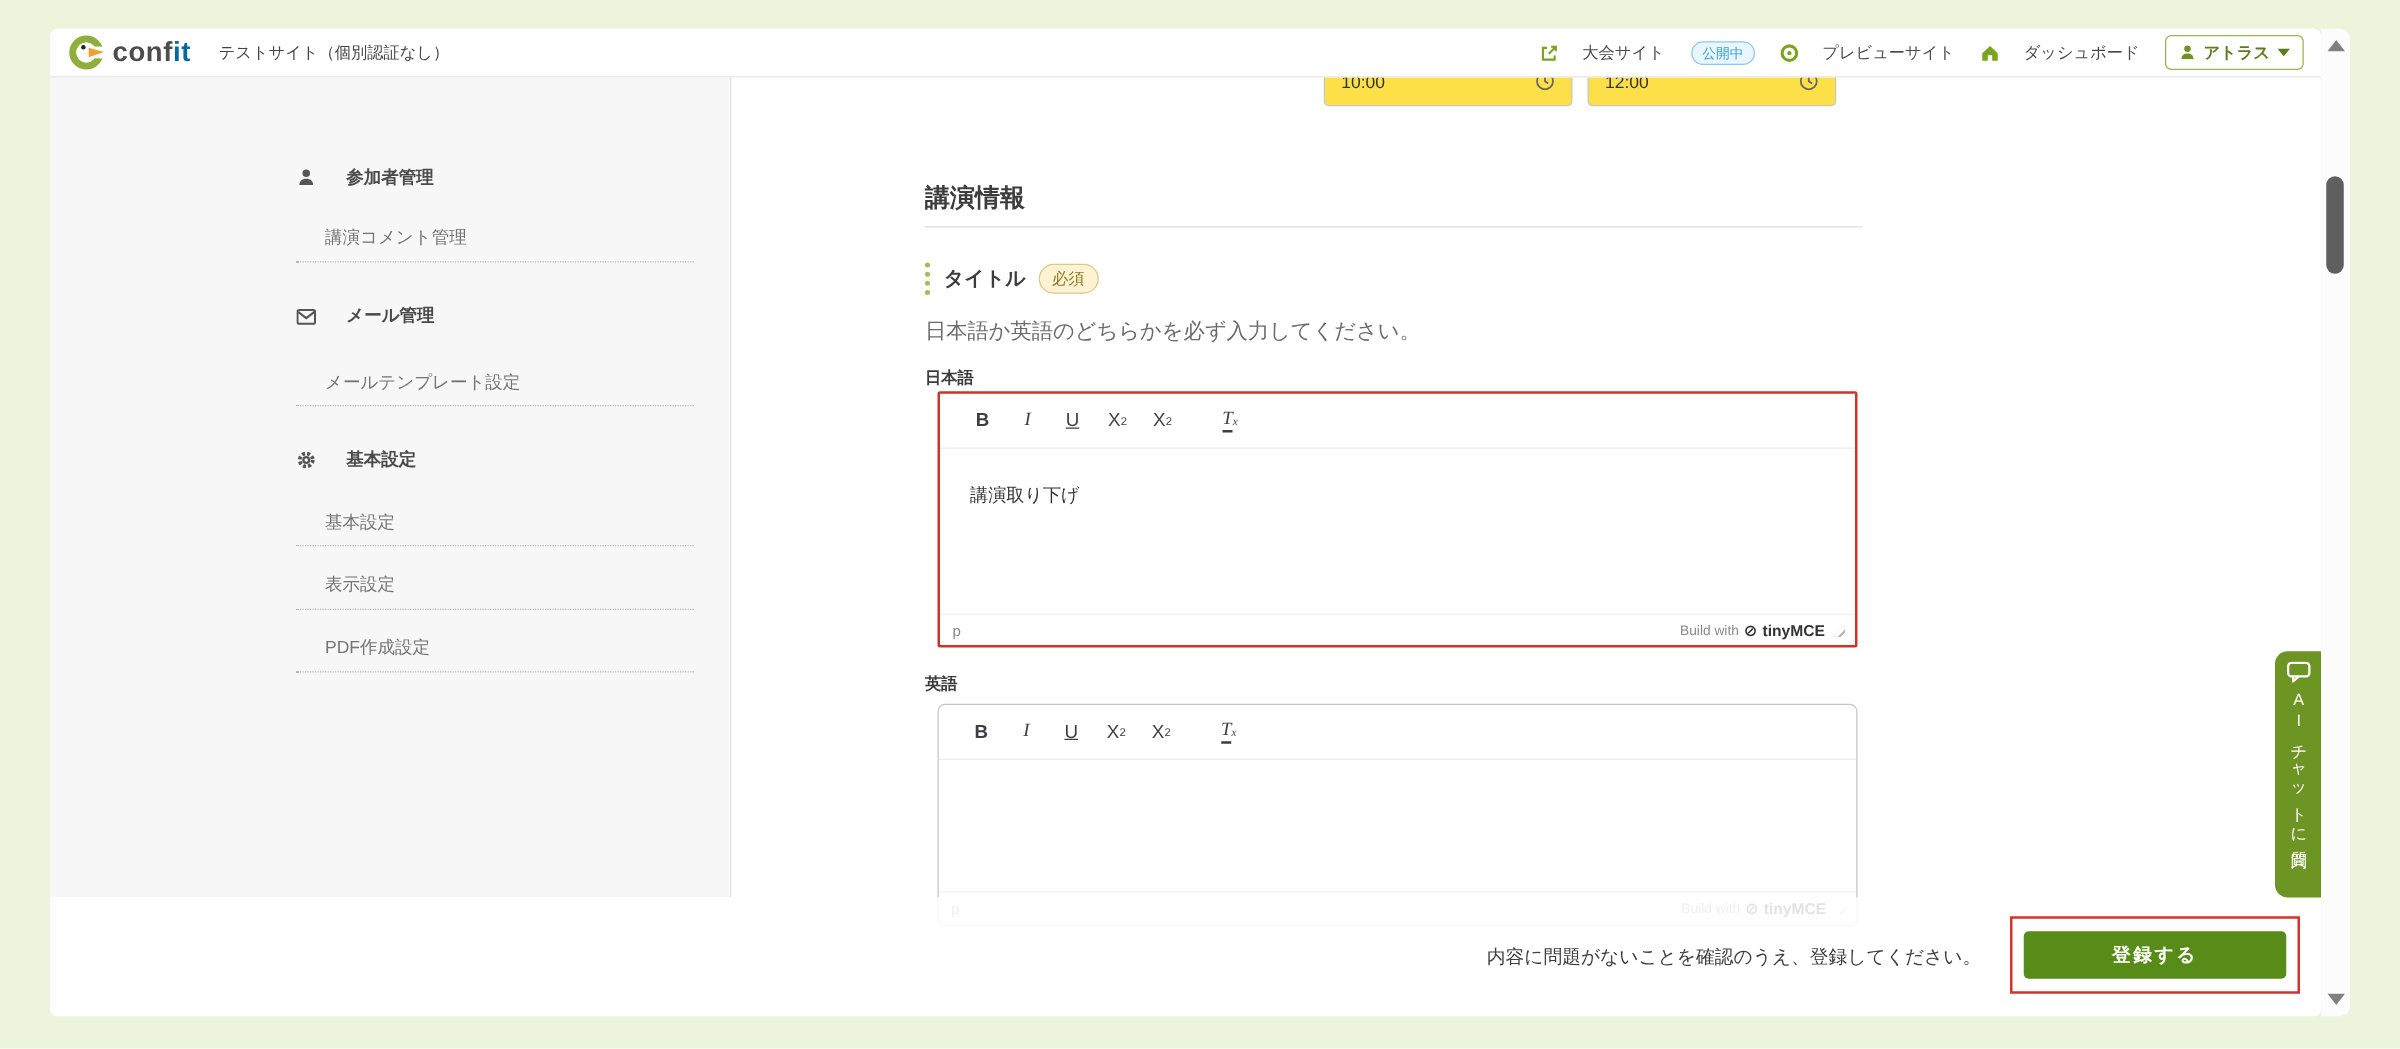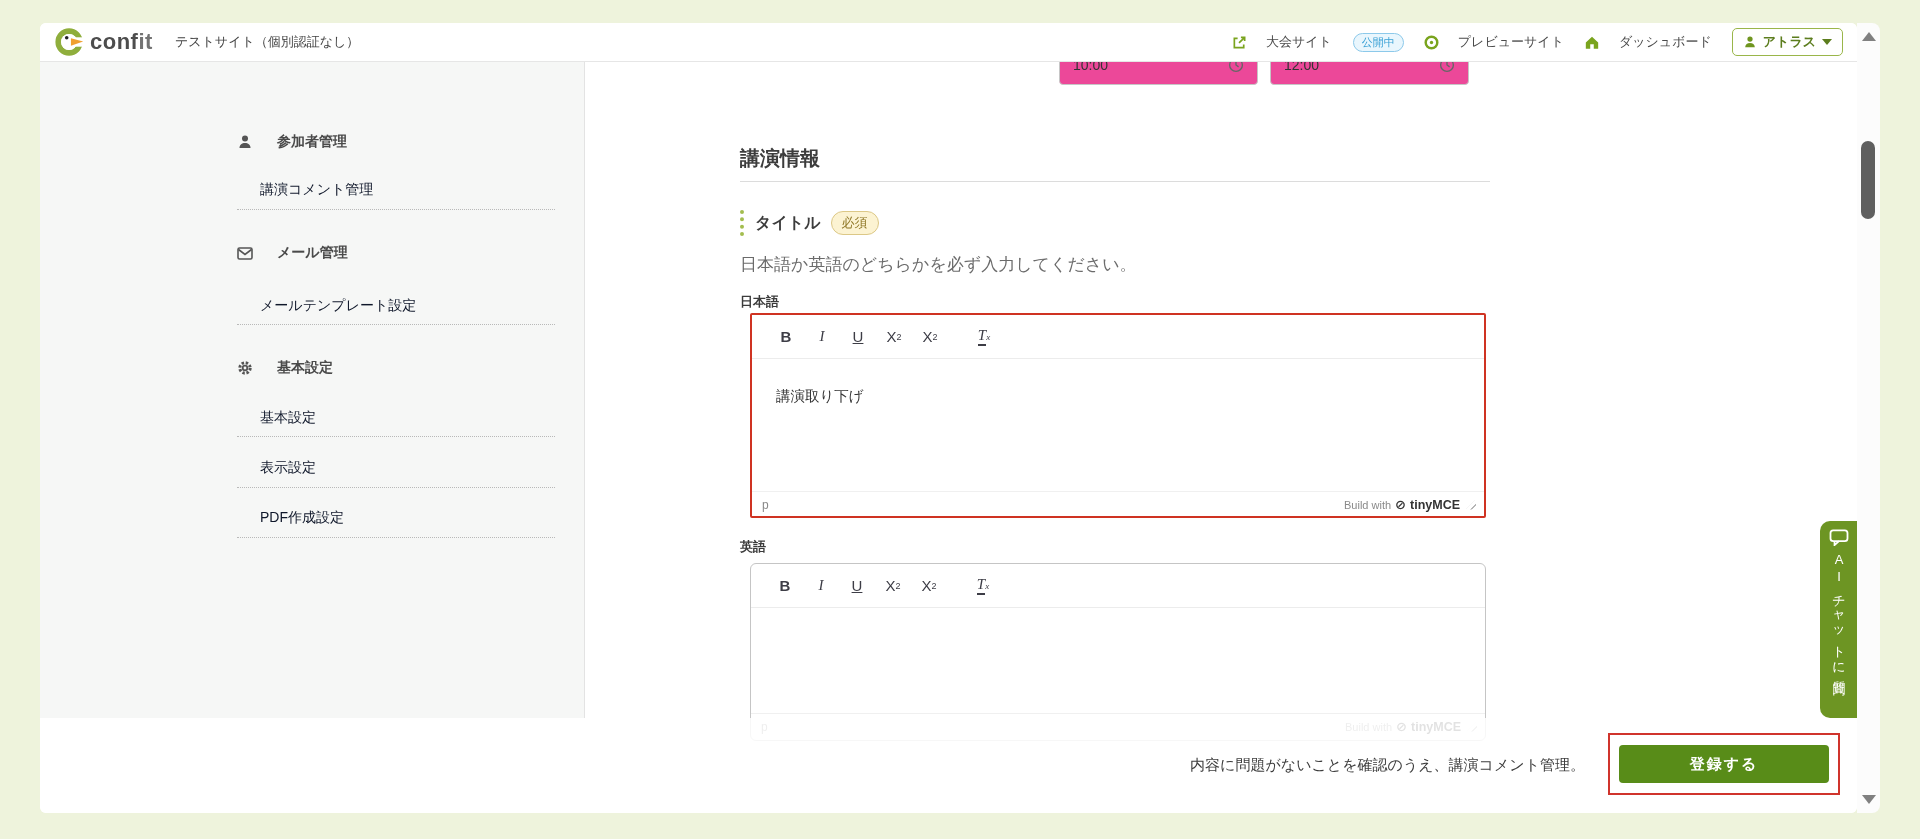--- a/index.html
+++ b/index.html
@@ -6,44 +6,44 @@
   body { font-family: "Liberation Sans", "DejaVu Sans", sans-serif; }
   .viewport { position: relative; width: 1920px; height: 839px; background: #eef3dc; overflow: hidden; }
   .app-window { position: absolute; left: 40px; top: 23px; width: 1817px; height: 790px;
     background: #fff; border-radius: 6px; overflow: hidden; }
 
   
   .hdr { position: absolute; left: 0; top: 0; width: 100%; height: 39px; background: #fff;
     border-bottom: 1px solid #e6e6e6; display: flex; align-items: center; padding: 0 14px 0 14px; z-index: 30; }
   .logo { display: flex; align-items: center; gap: 4px; cursor: pointer; }
   .logo-text { font-size: 22px; font-weight: 600; letter-spacing: .5px; color: #4d4d4d; }
-  .logo-text .accent { color: #737373; }
+  .logo-text .accent { color: #0369a1; }
   .site-name { margin-left: 22px; font-size: 13px; color: #444; }
   .hdr-nav { margin-left: auto; display: flex; align-items: center; gap: 20px; }
   .hdr-link { display: flex; align-items: center; gap: 19px; font-size: 13px; color: #4a4a4a; cursor: pointer; }
   .badge-pub { font-size: 11px; color: #39a0d5; background: #e9f6fd; border: 1px solid #8cc9ea;
     border-radius: 10px; padding: 1px 8px; margin-left: 2px; }
   .account-btn { display: flex; align-items: center; gap: 6px; border: 1px solid #9ab64a; border-radius: 5px;
     background: #fff; padding: 4px 10px; font-size: 13px; color: #5c7d1e; font-weight: 700; cursor: pointer; }
   .caret { width: 0; height: 0; border-left: 5px solid transparent; border-right: 5px solid transparent;
     border-top: 6px solid #5c7d1e; }
 
   
   .sidebar { position: absolute; left: 0; top: 39px; width: 545px; height: 656px;
     background: #f6f7f6; border-right: 1px solid #e3e3e3; }
   .sb-row { position: absolute; left: 197px; width: 318px; height: 22px; display: flex; align-items: center;
     gap: 24px; font-size: 14px; cursor: pointer; }
   .sb-section { font-weight: 700; color: #4a4a4a; }
-  .sb-item { color: #0f172a; padding-left: 23px; }
+  .sb-item { color: #737373; padding-left: 23px; }
   .sb-div { position: absolute; left: 197px; width: 318px; border-top: 1px dotted #b9b9b9; }
 
   
   .main { position: absolute; left: 546px; top: 39px; width: 1271px; height: 656px; background: #fff; }
   .timebox { position: absolute; top: -17px; width: 199px; height: 40px; border: 1px solid #c6c6c6;
-    border-radius: 4px; background: #ec4899; display: flex; align-items: center; padding: 0 13px;
+    border-radius: 4px; background: #fde047; display: flex; align-items: center; padding: 0 13px;
     font-size: 14px; color: #333; z-index: 1; cursor: text; }
   .timebox .clock { margin-left: auto; }
   .h-section { position: absolute; left: 154px; top: 83px; width: 750px; font-size: 20px; font-weight: 700;
     color: #3c3c3c; padding-bottom: 9px; border-bottom: 1px solid #dcdcdc; }
   .field-row { position: absolute; left: 154px; top: 148px; display: flex; align-items: center; gap: 10px;
     border-left: 4px dotted #a3bd4f; padding-left: 11px; height: 26px; }
   .field-label { font-size: 16px; font-weight: 700; color: #3c3c3c; }
   .badge-req { font-size: 13px; color: #8f7827; background: #fcf3d2; border: 1px solid #dcc887;
     border-radius: 12px; padding: 2px 10px; }
   .help { position: absolute; left: 154px; top: 191px; font-size: 17px; color: #6b6b6b; }
@@ -294,21 +294,21 @@
               <circle cx="8" cy="4.6" r="3" fill="#6f951f"></circle>
               <path d="M2.5 14 C2.5 10.6 5 9 8 9 C11 9 13.5 10.6 13.5 14 Z" fill="#6f951f"></path>
             </svg>
           <span>アトラス</span>
           <span class="caret"></span>
         </span>
       </div>
     </div>
 
     <div class="footer">
-      <span class="confirm">内容に問題がないことを確認のうえ、講演コメント管理。</span>
+      <span class="confirm">内容に問題がないことを確認のうえ、登録してください。</span>
       <div class="red-frame">
         <button class="submit-btn">登録する</button>
       </div>
     </div>
 
     <div class="ai-tab">
       <svg width="20" height="17" viewBox="0 0 22 19">
         <rect x="1.5" y="1.5" width="19" height="12" rx="3" fill="none" stroke="#fff" stroke-width="2"></rect>
         <path d="M6 13.5 L6 18 L11 13.5" fill="none" stroke="#fff" stroke-width="2"></path>
       </svg>

